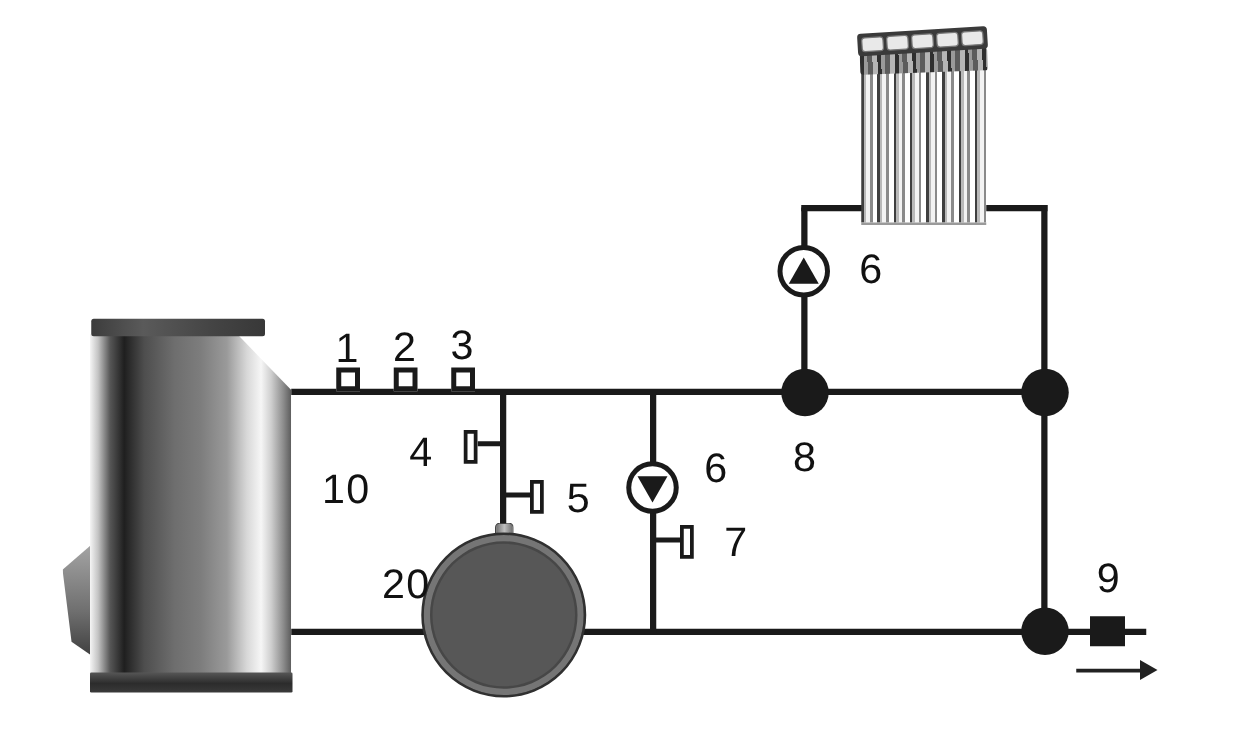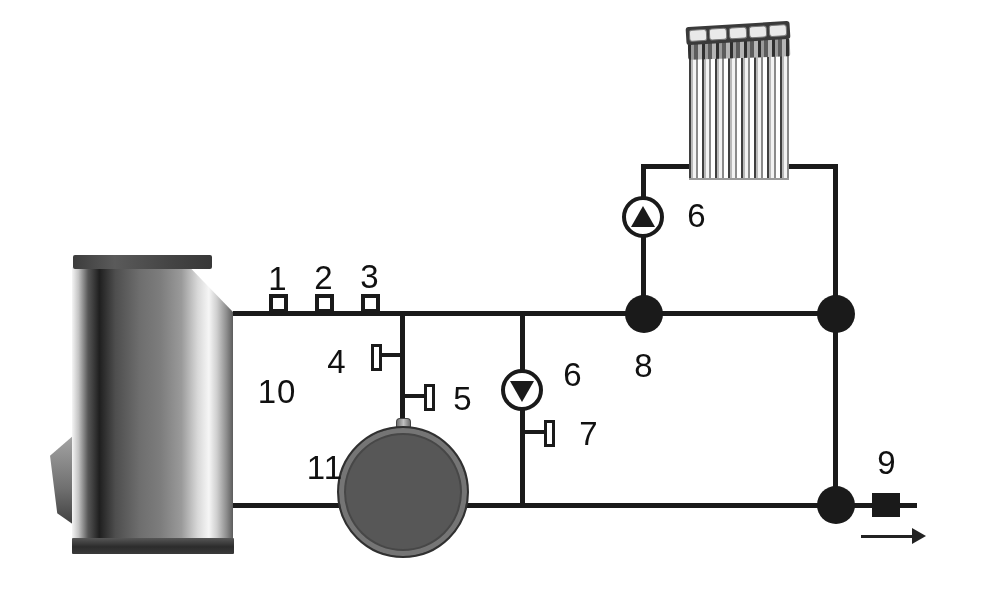--- a/index.html
+++ b/index.html
@@ -164,15 +164,15 @@
   <div class="lbl" style="left:324px;top:277px;">2</div>
   <div class="lbl" style="left:370px;top:276px;">3</div>
   <div class="lbl" style="left:337px;top:361px;">4</div>
   <div class="lbl" style="left:463px;top:398px;">5</div>
   <div class="lbl" style="left:697px;top:215px;">6</div>
   <div class="lbl" style="left:573px;top:374px;">6</div>
   <div class="lbl" style="left:589px;top:433px;">7</div>
   <div class="lbl" style="left:644px;top:365px;">8</div>
   <div class="lbl" style="left:887px;top:462px;">9</div>
   <div class="lbl" style="left:256px;top:391px;margin-left:21px;">10</div>
-  <div class="lbl" style="left:325px;top:467px;">11</div>
+  <div class="lbl" style="left:325px;top:467px;">20</div>
 
 </div>
 
 </body></html>

